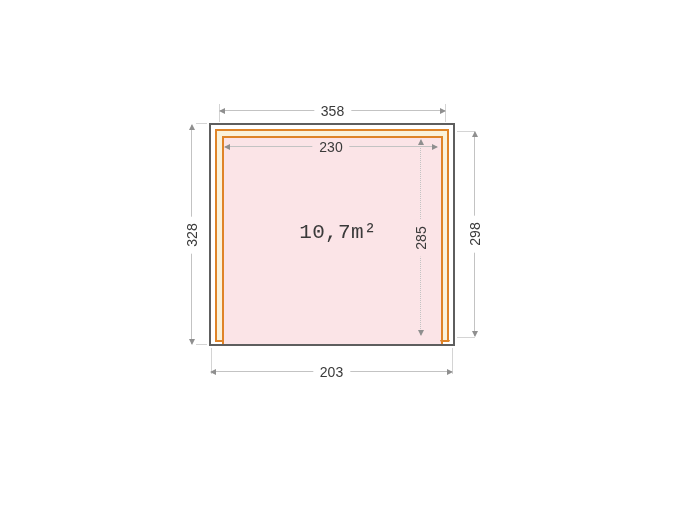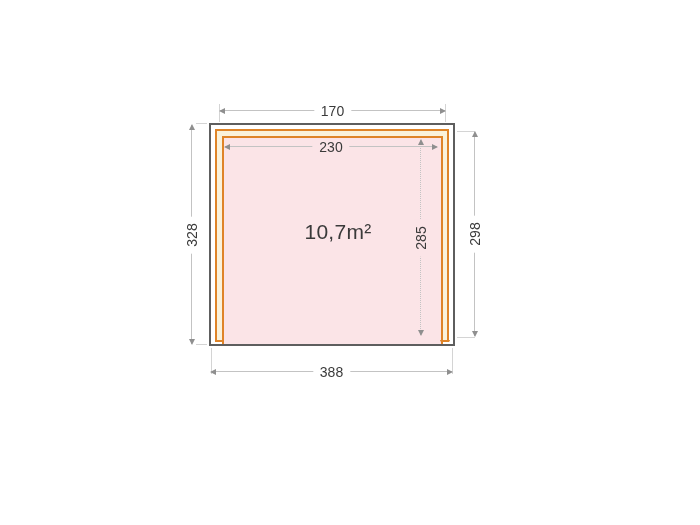--- a/index.html
+++ b/index.html
@@ -20,21 +20,21 @@
   .room{
     position:absolute;left:4.5px;top:4.5px;right:4.5px;bottom:-2px;
     background:var(--floor-fill,#fbe4e7);
     border:2.5px solid var(--frame-orange,#df8428);border-bottom:none;
   }
   .cap{position:absolute;bottom:0;width:9.5px;height:2.5px;background:var(--frame-orange,#df8428);z-index:2;border-radius:0 0 2px 2px;}
   .cap-l{left:-2.5px}.cap-r{right:-2.5px}
   
   .area{
     position:absolute;left:338px;top:232px;transform:translate(-50%,-50%);
-    font-size:21px;color:var(--text,#3a3a3a);letter-spacing:.3px;white-space:nowrap;z-index:5;
+    font-size:21px;color:var(--text,#3a3a3a);letter-spacing:.3px;white-space:nowrap;z-index:5;font-family:Liberation Mono, monospace;
   }
   
   .dim{position:absolute;z-index:4;}
   .dim.h{height:13px;}
   .dim.v{width:13px;}
   .dim .line{position:absolute;}
   .dim.h .line{left:1px;right:1px;top:6px;border-top:1px solid var(--dim-line,#c3c3c3);}
   .dim.v .line{top:1px;bottom:1px;left:6px;border-left:1px solid var(--dim-line,#c3c3c3);}
   .dim.v.dotted .line{border-left:1px dotted var(--dim-line,#b8b8b8);}
   .ar{position:absolute;width:0;height:0;}
@@ -73,21 +73,21 @@
   <div class="ext" style="left:452px;top:348px;width:1px;height:26px;"></div>
   <div class="ext" style="left:457px;top:131px;width:18px;height:1px;"></div>
   <div class="ext" style="left:457px;top:337px;width:18px;height:1px;"></div>
   <div class="ext" style="left:196px;top:123px;width:11px;height:1px;"></div>
   <div class="ext" style="left:196px;top:344px;width:11px;height:1px;"></div>
 
   <div class="dim h" style="left:219px;top:104px;width:227px;">
     <i class="line"></i>
     <i class="ar al"></i>
     <i class="ar ag"></i>
-    <span class="lbl bgw">170</span>
+    <span class="lbl bgw">358</span>
   </div>
 
   <div class="dim h" style="left:224px;top:140px;width:214px;">
     <i class="line"></i>
     <i class="ar al"></i>
     <i class="ar ag"></i>
     <span class="lbl bgp">230</span>
   </div>
 
   <div class="dim v" style="left:185px;top:124px;height:221px;">
@@ -108,16 +108,16 @@
     <i class="line"></i>
     <i class="ar au"></i>
     <i class="ar ad"></i>
     <span class="lbl bgp">285</span>
   </div>
 
   <div class="dim h" style="left:210px;top:365px;width:243px;">
     <i class="line"></i>
     <i class="ar al"></i>
     <i class="ar ag"></i>
-    <span class="lbl bgw">388</span>
+    <span class="lbl bgw">203</span>
   </div>
 
 </div>
 
 </body></html>

